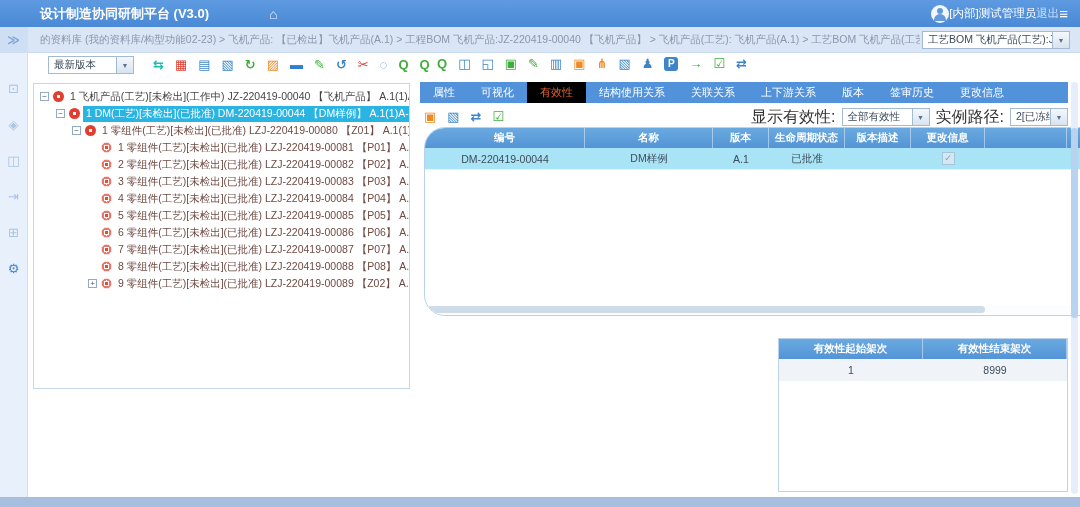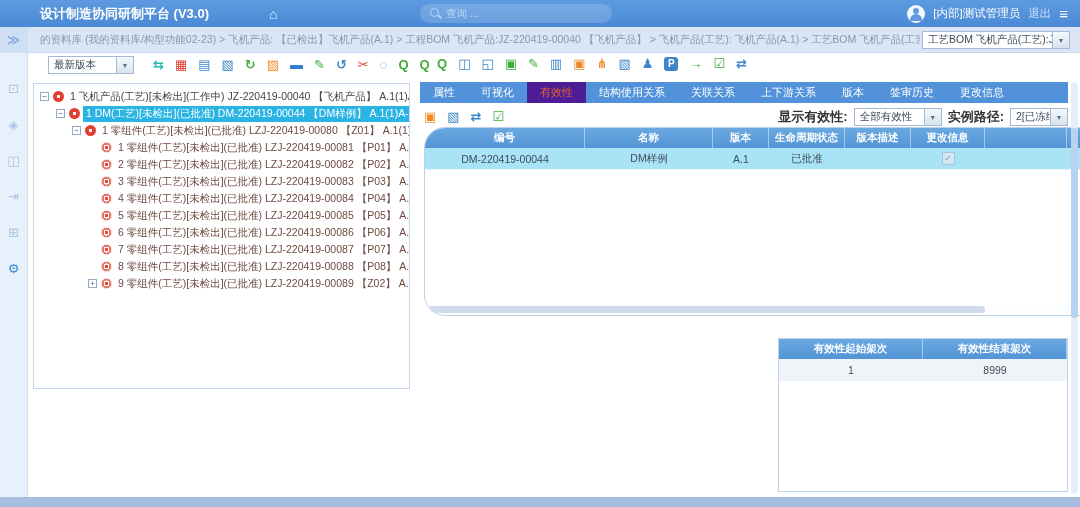--- a/index.html
+++ b/index.html
@@ -9,21 +9,21 @@
   .topbar{position:absolute;top:0;left:0;width:1080px;height:27px;
           background:linear-gradient(#5d9ae0,#4a89d5);display:flex;align-items:center;color:#fff;}
   .app-title{margin-left:40px;font-size:13px;font-weight:bold;white-space:nowrap;}
   .home{margin-left:60px;font-size:14px;color:#e8f1fc;cursor:pointer;}
   .searchpill{position:absolute;left:420px;top:4px;width:192px;height:19px;border-radius:10px;
               background:rgba(255,255,255,.17);display:flex;align-items:center;}
   .mag{position:relative;width:12px;height:12px;margin:0 4px 0 10px;flex:none;}
   .mag::before{content:"";position:absolute;left:0;top:0;width:7px;height:7px;border:1.5px solid #b9d4f4;border-radius:50%;}
   .mag::after{content:"";position:absolute;left:8px;top:8px;width:4px;height:1.5px;background:#b9d4f4;transform:rotate(45deg);}
   .searchph{font-size:10.5px;color:#bcd6f4;}
-  .topright{margin-left:auto;display:flex;align-items:center;gap:8px;padding-right:12px;}
+  .topright{margin-left:auto;display:flex;align-items:center;gap:0;padding-right:12px;}
   .avatar{position:relative;width:18px;height:18px;border-radius:50%;background:#f2f7fd;flex:none;}
   .avatar::before{content:"";position:absolute;top:3px;left:6px;width:6px;height:6px;border-radius:50%;background:#6399dc;}
   .avatar::after{content:"";position:absolute;bottom:2px;left:3px;width:12px;height:7px;border-radius:6px 6px 0 0;background:#6399dc;}
   .username{font-size:11.5px;}
   .logout{font-size:11.5px;color:#cfe0f8;cursor:pointer;}
   .menu{font-size:15px;font-weight:bold;cursor:pointer;}
   
   .bcbar{position:absolute;top:27px;left:28px;width:1052px;height:26px;background:#dae6f5;
          display:flex;align-items:center;border-bottom:1px solid #c9d9ee;box-sizing:border-box;}
   .bctext{margin-left:12px;font-size:10.5px;color:#8a97ad;white-space:nowrap;overflow:hidden;width:880px;}
@@ -67,47 +67,43 @@
       border-right:1px solid rgba(255,255,255,.45);box-sizing:border-box;flex:none;}
   .tr{display:flex;height:21px;border-bottom:1px solid #eef3f9;}
   .td{font-size:10.5px;color:#3f4c59;display:flex;align-items:center;justify-content:center;box-sizing:border-box;flex:none;overflow:hidden;}
   .tr.sel{background:#a9e4f6;}
   .tr.alt{background:#f0f4f9;}
   .chk{width:11px;height:11px;background:#d4e7f2;border:1px solid #a5c6d8;color:#7fa0b4;
        font-size:9px;line-height:11px;text-align:center;box-sizing:content-box;}
   
   .tabbar{position:absolute;left:392px;top:29px;width:648px;height:21px;background:#5292da;display:flex;}
   .tab{line-height:21px;padding:0 13px;font-size:11px;color:#fff;cursor:pointer;white-space:nowrap;}
-  .tab.active{background:#4c1d95;color:#e5632d;}
+  .tab.active{background:#000000;color:#e5632d;}
   
   .subtb{position:absolute;left:396px;top:53px;width:644px;height:22px;display:flex;align-items:center;}
   .subtb .icons{display:flex;gap:11px;align-items:center;}
   .subtb .right{margin-left:auto;display:flex;align-items:center;gap:6px;}
-  .lbl{font-size:13px;color:#333;white-space:nowrap;font-weight:bold;}
+  .lbl{font-size:16px;color:#333;white-space:nowrap;}
   .showdd{width:88px;}
   .effverdd{width:58px;}
   
   .hscroll{position:absolute;left:1px;right:1px;bottom:1px;height:9px;background:#fcfdfe;}
   .hthumb{height:7px;margin:1px 0 0 1px;background:#cfdbe9;border-radius:4px;}
   .vscroll{position:absolute;right:2px;top:29px;bottom:3px;width:7px;background:#e6eff9;border-radius:3px;}
   .vthumb{position:absolute;left:0;width:7px;border-radius:3px;background:#b7d3f0;}
   .botbar{position:absolute;left:0;bottom:0;width:1080px;height:10px;background:#a8bedf;}
 </style>
 </head>
 <body>
 
 <div id="stage">
 
   <div class="topbar">
     <span class="app-title">设计制造协同研制平台 (V3.0)</span>
     <span class="home">⌂</span>
-    <div class="searchpill">
-      <span class="mag"></span>
-      <span class="searchph">查询 ...</span>
-    </div>
     <div class="topright">
       <span class="avatar"></span>
       <span class="username">[内部]测试管理员</span>
       <span class="logout">退出</span>
       <span class="menu">≡</span>
     </div>
   </div>
 
   <div class="bcbar">
     <span class="bctext">的资料库 (我的资料库/构型功能02-23)  &gt;  飞机产品:  【已检出】飞机产品(A.1) &gt; 工程BOM 飞机产品:JZ-220419-00040 【飞机产品】 &gt; 飞机产品(工艺): 飞机产品(A.1) &gt; 工艺BOM 飞机产品(工艺):JZ-220419-00040 【飞机产品】</span>

